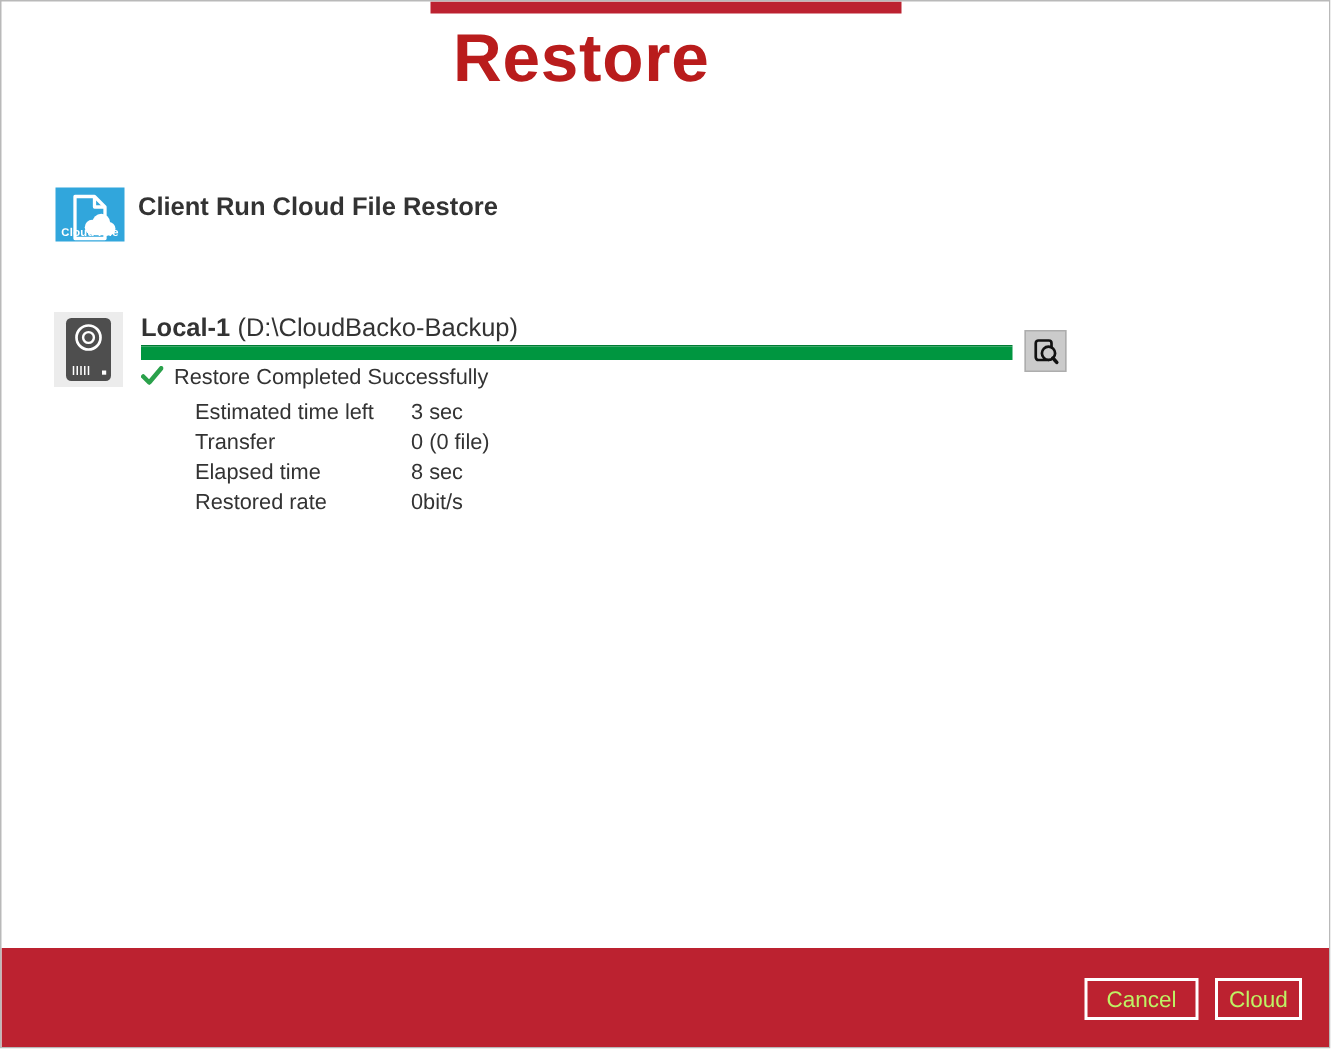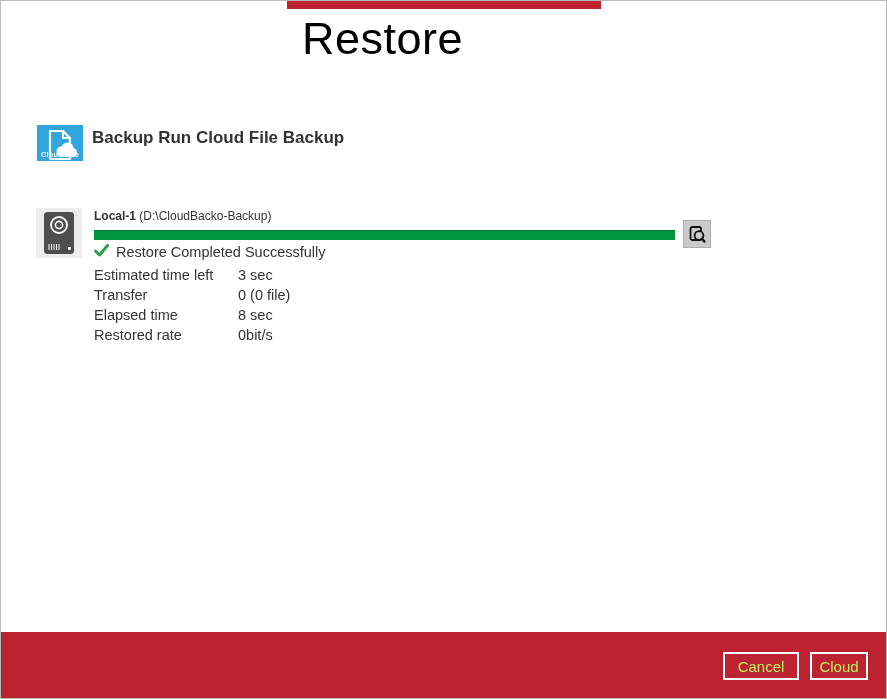--- a/index.html
+++ b/index.html
@@ -23,23 +23,23 @@
     left: 286px; top: 0;
     width: 314px; height: 8px;
     background: #bc2230;
   }
 
   
   .page-title {
     position: absolute;
     left: 301px; top: 12px;
     font-size: 45px;
-    font-weight: 400;
+    font-weight: 700;
     letter-spacing: 0.5px;
-    color: #000000;
+    color: #b91c1c;
   }
 
   
   .job-row {
     position: absolute;
     left: 36px; top: 124px;
     display: flex;
     align-items: flex-start;
     gap: 9px;
   }
@@ -74,40 +74,40 @@
     background: #ececec;
     display: flex;
     align-items: center;
     justify-content: center;
   }
   .dest-content {
     position: absolute;
     left: 93px; top: 208px;
     width: 581px;
   }
-  .dest-title { font-size: 12px; height: 19px; white-space: nowrap; }
+  .dest-title { font-size: 17px; height: 19px; white-space: nowrap; }
   .dest-name { font-weight: 700; }
   .dest-path { font-weight: 400; }
   .progress-track {
     margin-top: 2px;
     width: 581px; height: 10px;
     background: #e6e6e6;
     border-top: 1px solid #007b33;
   }
   .progress-fill { height: 100%; background: #009640; }
   .status-line {
     margin-top: 4px;
     display: flex;
     align-items: flex-start;
     gap: 7px;
     height: 19px;
     font-size: 14.5px;
     color: #333;
   }
-  .stats { margin-top: 2px; }
+  .stats { margin-top: 2px; margin-left: 36px; }
   .stat-row { display: flex; height: 20px; align-items: center; font-size: 14.5px; }
   .stat-label { width: 144px; flex: 0 0 auto; }
   .stat-value { }
 
   .log-btn {
     position: absolute;
     left: 682px; top: 219px;
     width: 28px; height: 28px;
     background: #cbcbcb;
     border: 1px solid #adadad;
@@ -155,21 +155,21 @@
         <path d="M26 6 v7 h7" fill="none" stroke="#ffffff" stroke-width="2.2" stroke-linejoin="round"></path>
         <g fill="#ffffff">
           <circle cx="24.5" cy="26.5" r="5"></circle>
           <circle cx="30.5" cy="23.5" r="6"></circle>
           <circle cx="35.5" cy="27.5" r="4.5"></circle>
           <rect x="24" y="26" width="12" height="5.8" rx="2.5"></rect>
         </g>
       </svg>
       <span class="cloud-icon-label">Cloud File</span>
     </div>
-    <h2 class="job-title">Backup Run Cloud File Backup</h2>
+    <h2 class="job-title">Client Run Cloud File Restore</h2>
   </div>
 
   <div class="drive-icon-box">
     <svg width="34" height="44" viewBox="0 0 34 44">
       <rect x="2" y="1" width="30" height="42" rx="3.5" fill="#4e4e4e"></rect>
       <circle cx="17" cy="14" r="8" fill="none" stroke="#ffffff" stroke-width="1.8"></circle>
       <circle cx="17" cy="14" r="3.6" fill="none" stroke="#ffffff" stroke-width="1.6"></circle>
       <g stroke="#ffffff" stroke-width="1">
         <line x1="7" y1="33" x2="7" y2="39"></line>
         <line x1="9.5" y1="33" x2="9.5" y2="39"></line>

